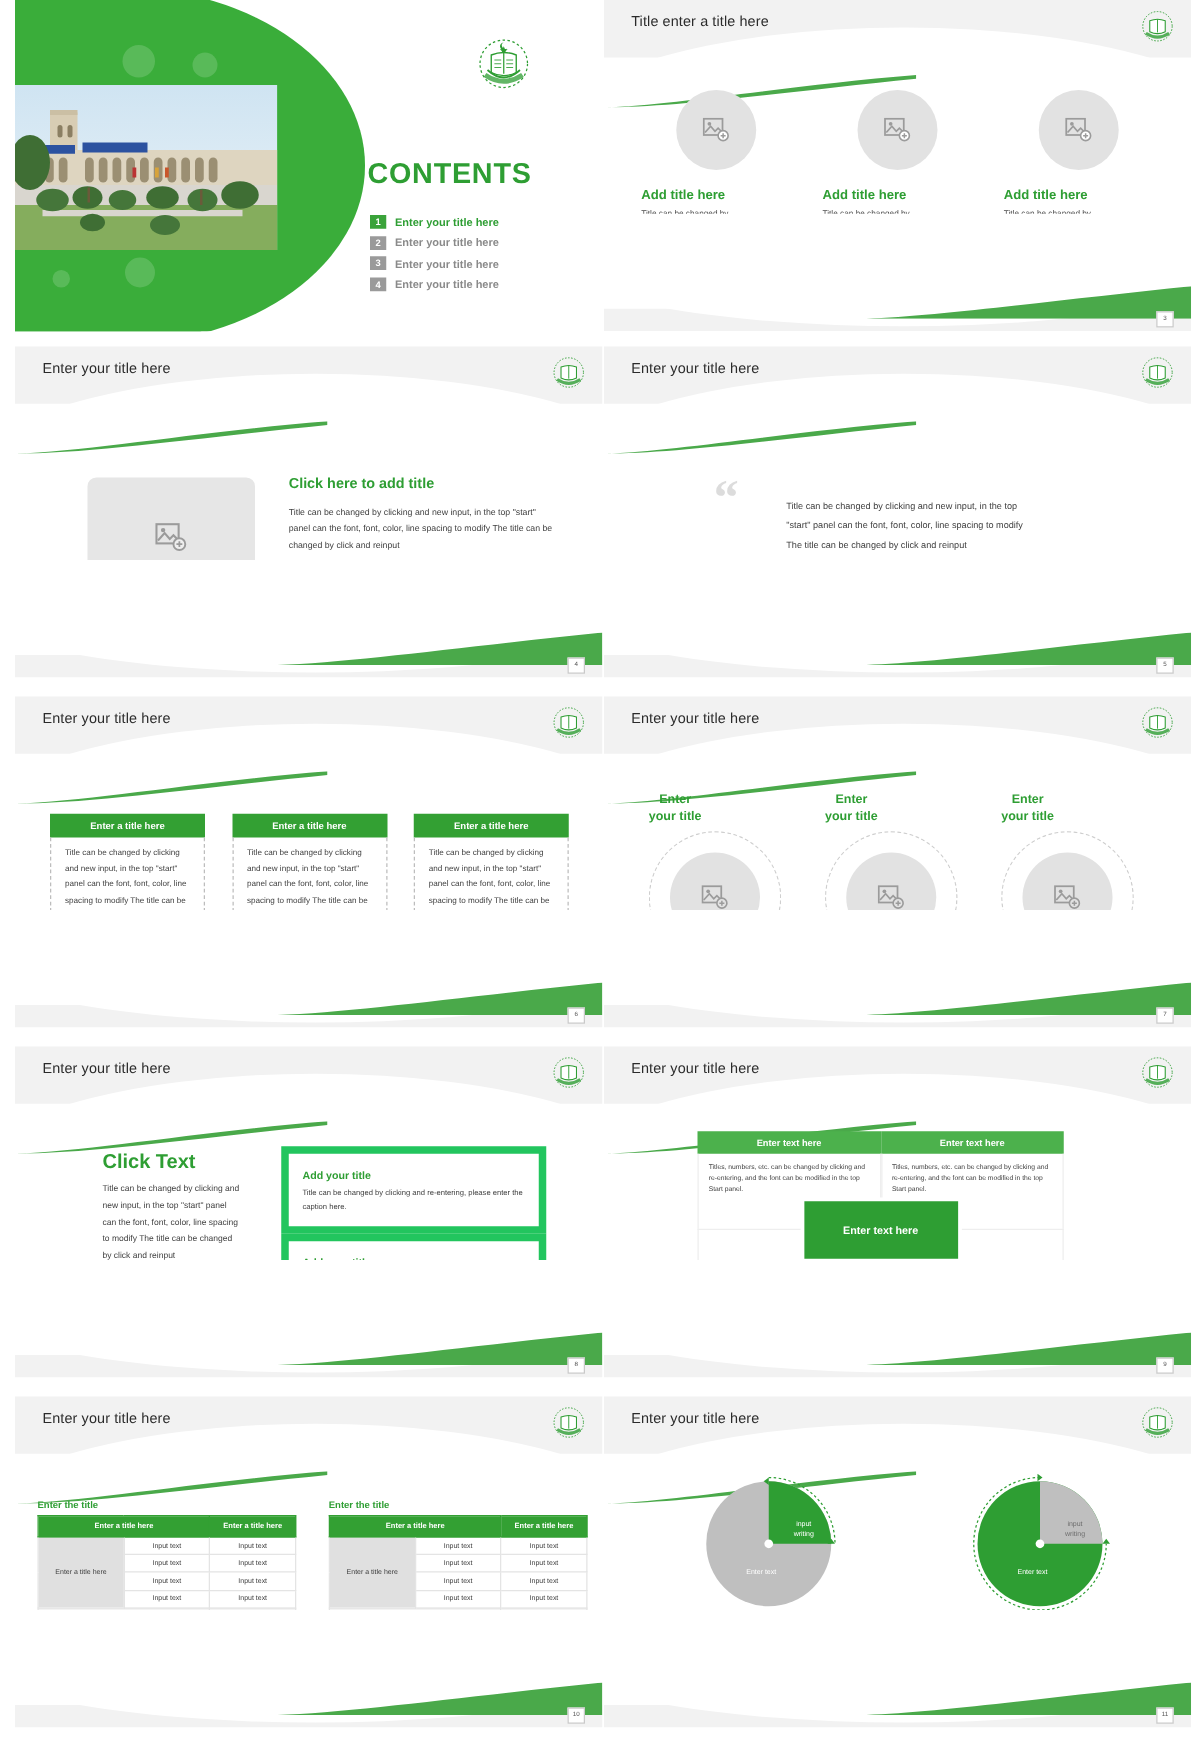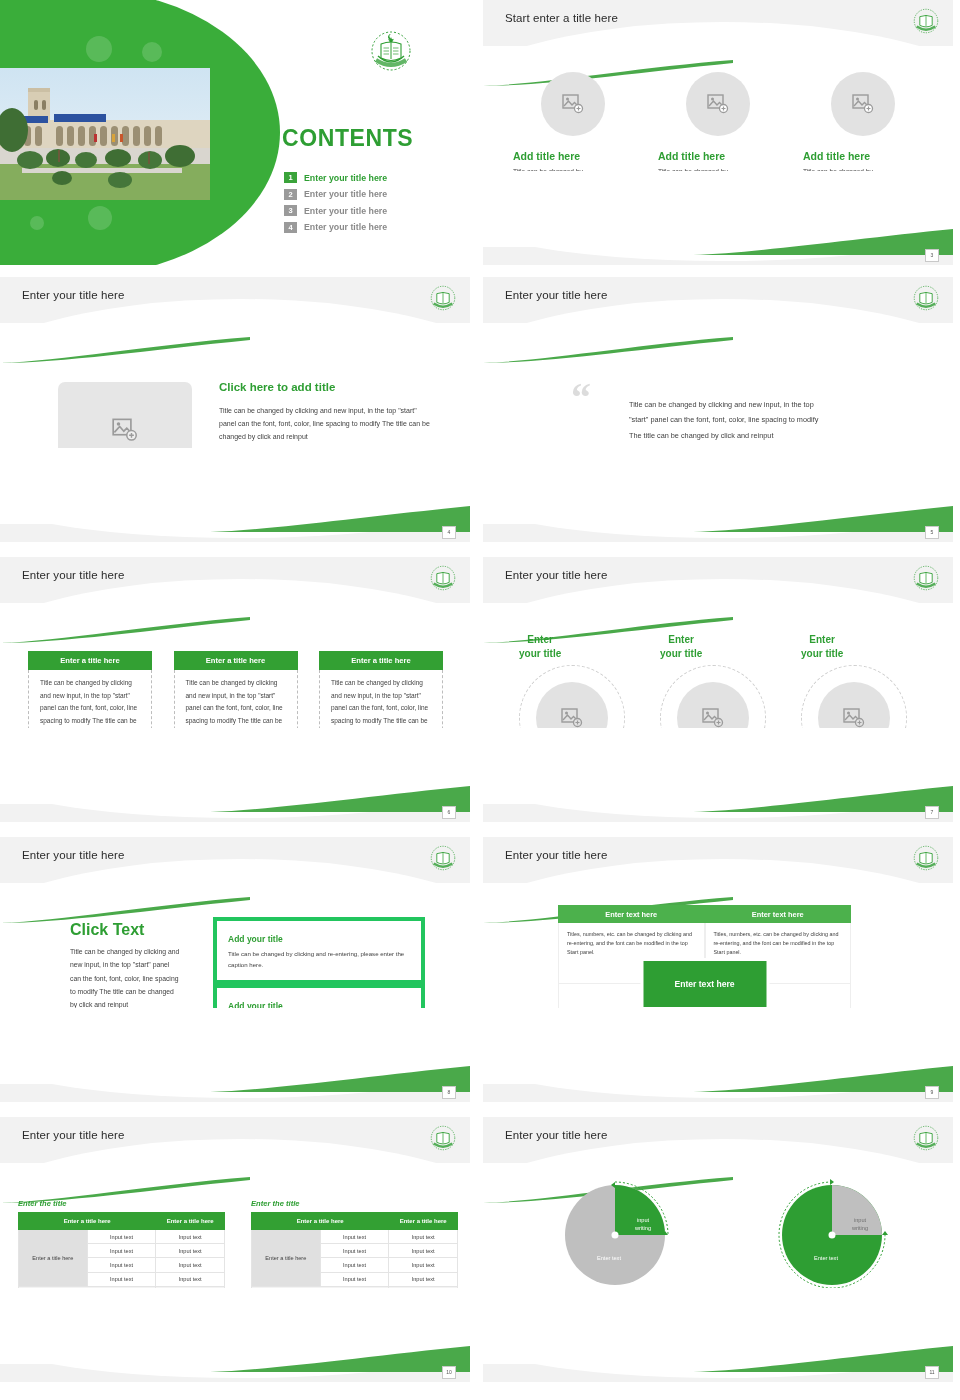--- a/index.html
+++ b/index.html
@@ -1,21 +1,21 @@
 <!DOCTYPE html>
 <html><head>
 <meta charset="utf-8">
 <title>PPT Template Slide Grid</title>
 <style>
   html,body{margin:0;padding:0;background:#ffffff;}
   body{width:960px;height:1400px;font-family:"Liberation Sans","DejaVu Sans",sans-serif;-webkit-font-smoothing:antialiased;}
   .grid{position:relative;width:960px;height:1400px;}
   .slide{position:absolute;width:470px;height:265px;background:#ffffff;overflow:hidden;}
   
-  .c0{left:0px;}   .c1{left:483px;}
+  .c0{left:12px;}   .c1{left:483px;}
   .r0{top:0px;}    .r1{top:277px;} .r2{top:557px;} .r3{top:837px;} .r4{top:1117px;}
 
   
   .hdr{position:absolute;left:0;top:0;width:470px;height:46px;background:#f2f2f2;}
   .hdr-arc{position:absolute;left:-40px;top:22px;width:560px;height:120px;background:#ffffff;border-radius:50% 50% 0 0 / 70% 70% 0 0;}
   .slide-title{position:absolute;left:22px;top:12px;font-size:11.5px;color:#2b2b2b;letter-spacing:.1px;white-space:nowrap;}
   .crest{position:absolute;right:14px;top:8px;width:26px;height:26px;}
   .foot{position:absolute;left:0;bottom:0;width:470px;height:18px;background:#f2f2f2;}
   .foot-arc{position:absolute;left:-40px;bottom:4px;width:560px;height:90px;background:#ffffff;border-radius:0 0 50% 50% / 0 0 60% 60%;}
   .pagenum{position:absolute;right:14px;bottom:3px;width:12px;height:11px;border:1px solid #c9c9c9;background:#fff;color:#555;font-size:5px;line-height:11px;text-align:center;}
@@ -71,37 +71,37 @@
   .s6-h{font-size:10px;font-weight:bold;color:#2e9e33;text-align:center;line-height:1.35;margin-bottom:5px;}
   .s6-ring{width:104px;height:104px;border-radius:50%;border:1px dashed #cfcfcf;display:flex;align-items:center;justify-content:center;}
   .s6-ring .ph-circle{width:72px;height:72px;background:#e2e2e2;}
   .s6-cap{font-size:5.4px;color:#4a4a4a;text-align:center;line-height:1.65;margin-top:7px;}
 
   
   .s7-left{position:absolute;left:70px;top:84px;width:110px;}
   .s7-big{font-size:16px;font-weight:bold;color:#2e9e33;margin-bottom:6px;}
   .s7-p{font-size:6.8px;color:#3f3f3f;line-height:1.95;}
   .s7-right{position:absolute;left:213px;top:80px;width:212px;}
-  .s7-box{border:4px solid #22c55e;padding:7px 10px 9px 11px;}
+  .s7-box{border:6px solid #22c55e;padding:7px 10px 9px 11px;}
   .s7-box-h{font-size:8.5px;font-weight:bold;color:#2e9e33;margin-bottom:4px;margin-top:-13px;background:#fff;display:inline-block;padding-right:5px;}
   .s7-box-p{font-size:6.1px;color:#3f3f3f;line-height:1.85;}
 
   
   .s8-wrap{position:absolute;left:75px;top:68px;width:293px;}
   .s8-row{display:flex;justify-content:space-between;}
   .s8-cell{width:165px;}
   .s8-green{background:#4cb14c;color:#fff;font-size:7.4px;font-weight:bold;text-align:center;padding:4.5px 0;}
   .s8-text{border-left:1px solid #eee;border-right:1px solid #eee;padding:7px 8px;min-height:46px;font-size:5.4px;color:#3f3f3f;line-height:1.7;}
   .s8-text.bot{border-top:1px solid #eee;display:flex;align-items:flex-end;}
   .s8-center{position:absolute;left:50%;top:50%;transform:translate(-50%,-50%);width:123px;height:46px;background:#2e9e33;color:#fff;font-size:8.6px;font-weight:bold;display:flex;align-items:center;justify-content:center;box-shadow:0 0 0 3px #fff;}
 
   
   .s9-tables{position:absolute;left:18px;top:82px;width:440px;display:flex;justify-content:space-between;}
   .s9-tbl-wrap{width:207px;}
-  .s9-cap{font-size:7.6px;font-weight:bold;color:#2e9e33;margin-bottom:4px;font-style:italic;}
+  .s9-cap{font-size:7.6px;font-weight:bold;color:#2e9e33;margin-bottom:4px;}
   table.s9{border-collapse:collapse;width:100%;table-layout:fixed;}
   table.s9 th{background:#33a033;color:#fff;font-size:6px;font-weight:bold;padding:5px 0;text-align:center;border:1px solid #33a033;}
   table.s9 td{font-size:5.6px;color:#3f3f3f;text-align:center;padding:3.6px 0;border:1px solid #e4e4e4;}
   table.s9 td.rowhdr{background:#e0e0e0;}
   table.s9 tr.alt td{background:#f3f3f3;}
 
   
   .s10-wrap{position:absolute;left:48px;top:62px;width:385px;display:flex;justify-content:space-between;}
   .s10-col{width:168px;}
   .s10-chart{position:relative;width:112px;height:112px;margin:0 auto 8px auto;}
@@ -221,21 +221,21 @@
       </div>
     </div>
   </div>
 
   <div class="slide c1 r0">
     <div class="hdr"></div>
     <div class="hdr-arc"></div>
     <svg class="swoosh-bl" viewBox="0 0 250 26">
       <path d="M0 26 C60 24 150 8 250 0 L250 3 C150 13 60 26 0 26z" fill="#4aa94a"></path>
     </svg>
-    <div class="slide-title">Start enter a title here</div>
+    <div class="slide-title">Title enter a title here</div>
     <div class="crest">
       <svg width="26" height="26" viewBox="0 0 42 42">
           <circle cx="21" cy="21" r="19" fill="none" stroke="#2e9e33" stroke-width="1.2" stroke-dasharray="2 2"></circle>
           <path d="M11 14 q10 -4 20 0 l0 14 q-10 5 -20 0z" fill="#fff" stroke="#2e9e33" stroke-width="1.4"></path>
           <line x1="21" y1="12" x2="21" y2="29" stroke="#2e9e33" stroke-width="1.2"></line>
           <path d="M6 30 q15 10 30 0" fill="none" stroke="#2e9e33" stroke-width="4" opacity=".8"></path>
         </svg>
     </div>
 
     <div class="s2-cols">

